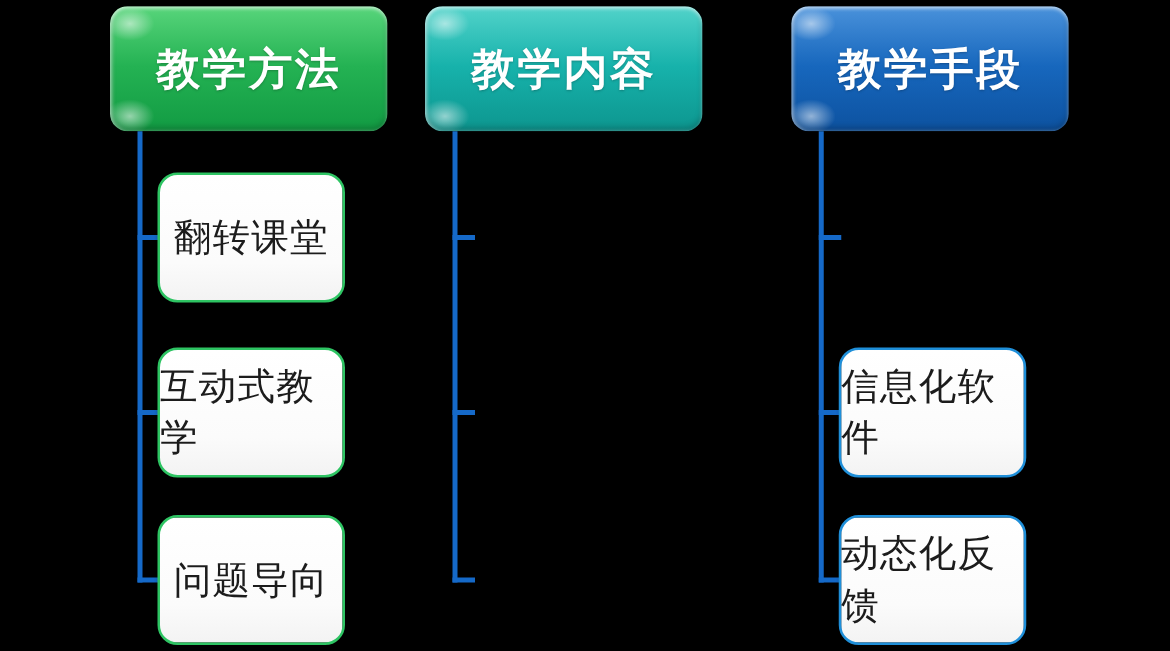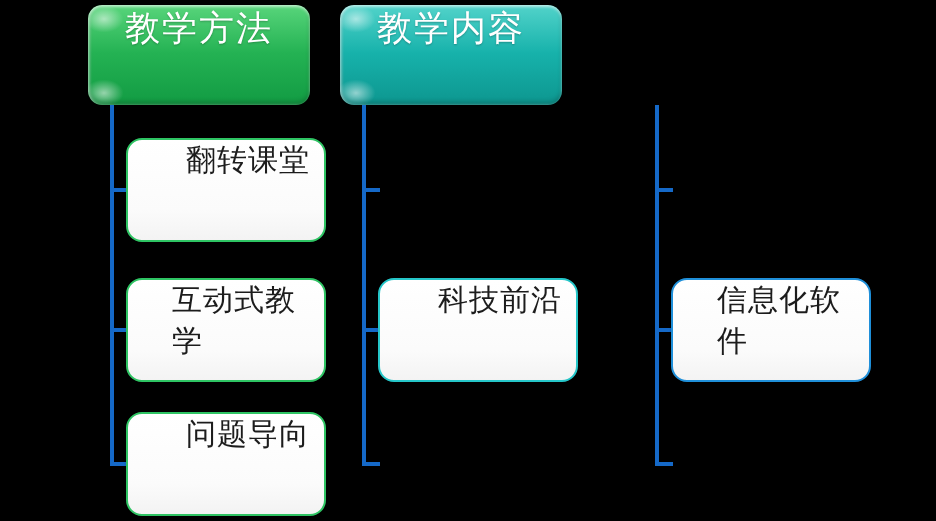--- a/index.html
+++ b/index.html
@@ -12,43 +12,43 @@
     position:relative;width:936px;height:521px;background:#000;
   }
   .column{position:absolute;top:0;width:222px;height:521px;}
   .col-0{left:88px;}
   .col-1{left:340px;}
   .col-2{left:633px;}
 
   .header-box{
     position:absolute;top:5px;left:0;width:222px;height:100px;
     border-radius:14px;
-    display:flex;align-items:flex-start;justify-content:center;
+    display:flex;align-items:center;justify-content:center;
     color:#fff;font-size:35px;letter-spacing:2px;
     text-shadow:0 1px 2px rgba(0,0,0,0.25);
     background:
       radial-gradient(ellipse 26px 18px at 16px 14px, rgba(255,255,255,0.55), rgba(255,255,255,0) 75%),
       radial-gradient(ellipse 26px 18px at 16px calc(100% - 12px), rgba(255,255,255,0.55), rgba(255,255,255,0) 75%),
       linear-gradient(180deg, var(--light) 0%, var(--base) 48%, var(--dark) 100%);
     box-shadow:
       inset 0 2px 3px rgba(255,255,255,0.55),
       inset 2px 0 3px rgba(255,255,255,0.35),
       inset 0 -3px 5px rgba(0,0,0,0.22);
+    font-weight: bold;
   }
 
   .child-box{
-    position:absolute;left:38px;width:200px;height:104px;
+    position:absolute;left:38px;width:150px;height:104px;
     border-radius:16px;
     border:2px solid var(--border);
     background:linear-gradient(180deg,#ffffff 0%,#fbfbfb 70%,#f3f3f3 100%);
-    display:flex;align-items:flex-start;justify-content:center;
+    display:flex;align-items:center;justify-content:center;
     color:#1c1c1c;font-size:30px;letter-spacing:1px;
     box-sizing:border-box;
     box-shadow:1px 2px 3px rgba(0,0,0,0.45);
-    padding-left:44px;
   }
   .row-0{top:138px;}
   .row-1{top:278px;}
   .row-2{top:412px;}
 
   .vline{
     position:absolute;left:22px;top:105px;width:4px;height:361px;
   }
   .stub{
     position:absolute;left:22px;width:18px;height:4px;
@@ -82,28 +82,31 @@
   </div>
 
   <div class="column col-1" style="--light: #52d3ca; --base: #17b2ab; --dark: #0d968f; --border: #25c6c9;">
     <div class="vline" style="background: rgb(21, 105, 200);"></div>
     <div class="stub stub-0" style="background: rgb(21, 105, 200);"></div>
     <div class="stub stub-1" style="background: rgb(21, 105, 200);"></div>
     <div class="stub stub-2" style="background: rgb(21, 105, 200);"></div>
     <div class="header-box">
       <span>教学内容</span>
     </div>
-    <div class="child-box row-1">
-      <span>科技前沿</span>
-    </div>
   </div>
 
   <div class="column col-2" style="--light: #4a92db; --base: #1767bd; --dark: #0d52a0; --border: #1f8fd9;">
     <div class="vline" style="background: rgb(21, 105, 200);"></div>
     <div class="stub stub-0" style="background: rgb(21, 105, 200);"></div>
     <div class="stub stub-1" style="background: rgb(21, 105, 200);"></div>
     <div class="stub stub-2" style="background: rgb(21, 105, 200);"></div>
+    <div class="header-box">
+      <span>教学手段</span>
+    </div>
     <div class="child-box row-1">
       <span>信息化软件</span>
+    </div>
+    <div class="child-box row-2">
+      <span>动态化反馈</span>
     </div>
   </div>
 
 </div>
 
 </body></html>

